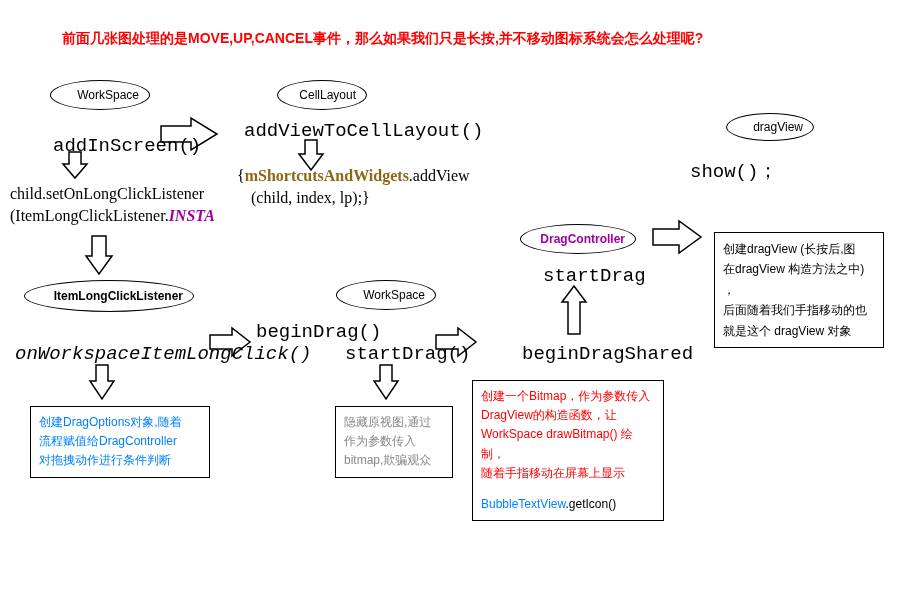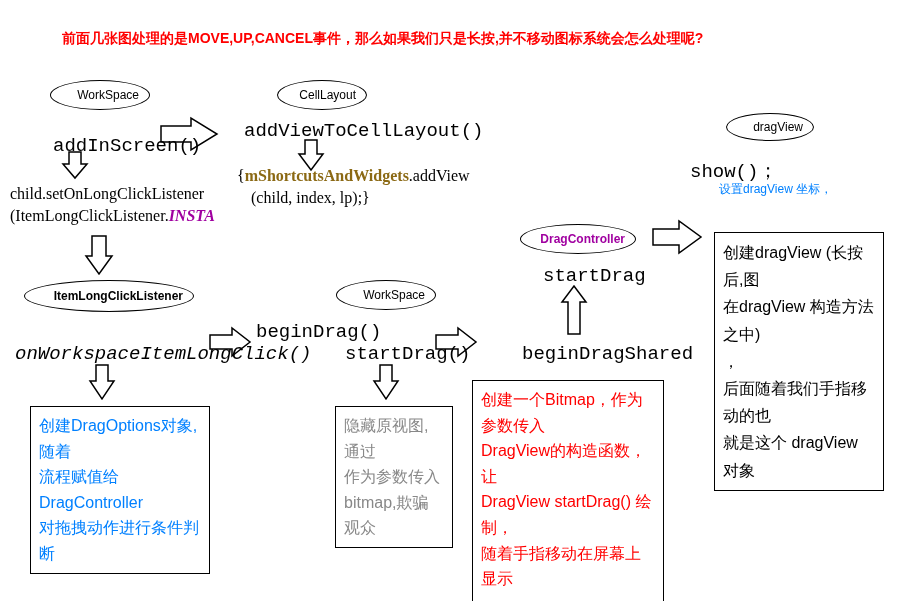--- a/index.html
+++ b/index.html
@@ -1,21 +1,21 @@
 <!DOCTYPE html>
 <html><head>
 <meta charset="utf-8">
 <style>
 *{margin:0;padding:0;box-sizing:border-box}
 body{width:898px;height:601px;background:#fff;font-family:Arial,"Microsoft YaHei",sans-serif;font-size:12px;color:#000;position:relative;overflow:hidden}
 .title{position:absolute;top:30px;left:62px;color:#f00;font-size:14px;font-weight:bold}
 .ellipse{position:absolute;border:1.5px solid #000;border-radius:50%;display:flex;align-items:center;justify-content:flex-end;background:#fff;padding:4px 10px}
 .method{position:absolute;font-family:"Courier New",monospace;font-size:19px}
 .codebox{position:absolute;font-family:Liberation Serif, serif;font-size:16px;line-height:1.4}
-.box{position:absolute;border:1.5px solid #000;padding:6px 8px;line-height:1.6;font-size:16px}
+.box{position:absolute;border:1.5px solid #000;padding:6px 8px;line-height:1.6;font-size:12px}
 .blue{color:#0080ff}
 .red{color:#f00}
 .gray{color:#888}
 .purple{color:#a000a0}
 .brown{color:#8b6914}
 .italic{font-style:italic}
 .bold{font-weight:bold}
 svg.arrow{position:absolute}
 </style>
 </head>
@@ -69,28 +69,27 @@
 
 <div class="box gray" style="left:335px;top:406px;width:118px">
   <div>隐藏原视图,通过</div>
   <div>作为参数传入</div>
   <div>bitmap,欺骗观众</div>
 </div>
 
 <div class="box" style="left:472px;top:380px;width:192px">
   <div class="red">创建一个Bitmap，作为参数传入</div>
   <div class="red">DragView的构造函数，让</div>
-  <div class="red">DragView startDrag() 绘制，</div>
+  <div class="red">WorkSpace drawBitmap() 绘制，</div>
   <div class="red">随着手指移动在屏幕上显示</div>
   <div style="height:12px"></div>
   <div><span class="blue">BubbleTextView</span><span>.getIcon()</span></div>
 </div>
 
 <div style="position:absolute;left:719px;top:180px;line-height:1.6">
-  <div class="blue">设置dragView 坐标，</div>
 </div>
 
 <div class="box" style="left:714px;top:232px;width:170px;line-height:1.7">
   <div>创建dragView (长按后,图</div>
   <div>在dragView 构造方法之中)</div>
   <div>，</div>
   <div>后面随着我们手指移动的也</div>
   <div>就是这个 dragView 对象</div>
 </div>
 

